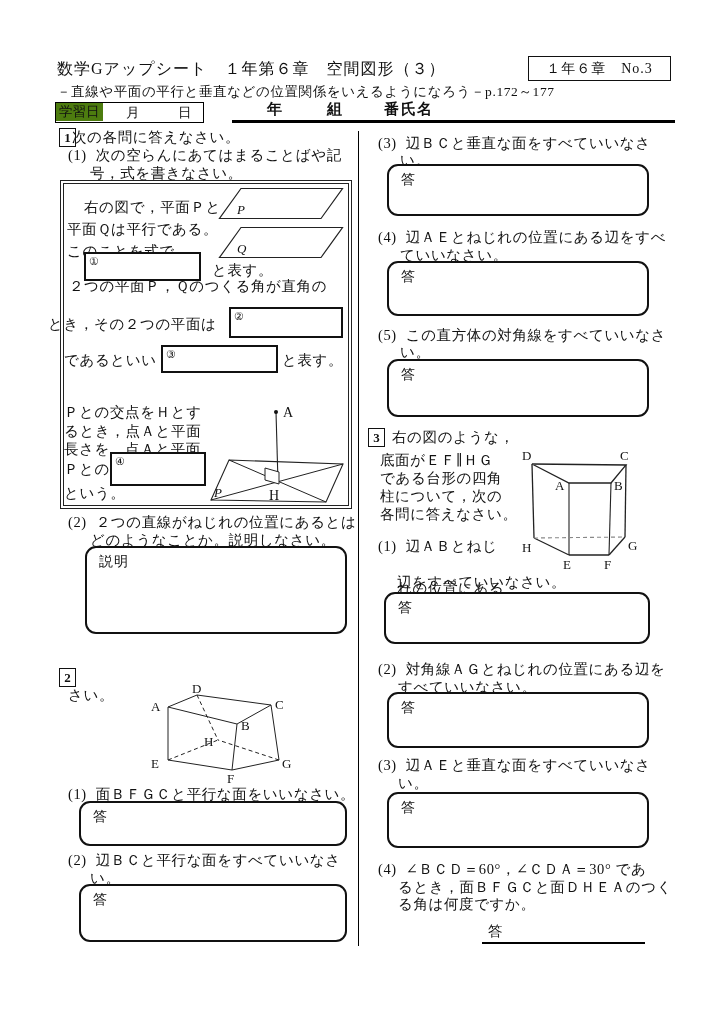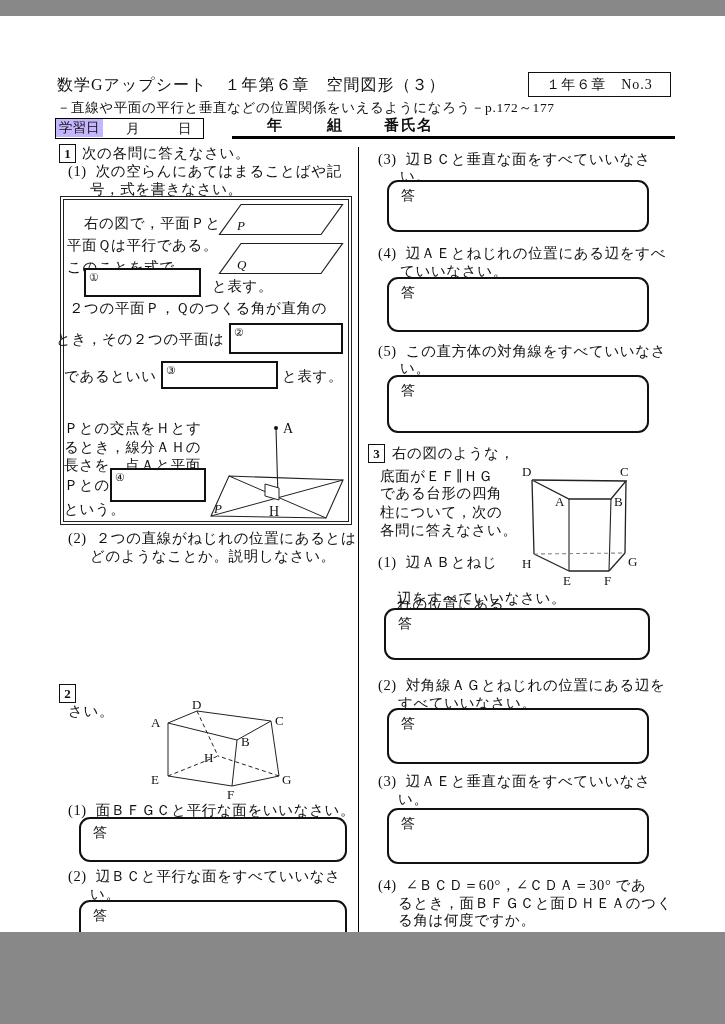--- a/index.html
+++ b/index.html
@@ -1,39 +1,39 @@
 <!DOCTYPE html>
 <html><head>
 <meta charset="utf-8">
 <style>
   * { margin:0; padding:0; box-sizing:border-box; }
   html,body { background:#888; }
   .page {
-    position:relative; width:725px; height:916px; background:#fff;
+    position:relative; width:725px; height:1024px; background:#fff;
     font-family:"Liberation Serif","DejaVu Serif",serif; color:#111;
-    overflow:hidden; margin:16px auto;
+    overflow:hidden; margin:0 auto;
   }
   .t { position:absolute; font-size:14.5px; letter-spacing:0.6px; line-height:1.15; white-space:nowrap; }
   .t-sm { font-size:13.5px; }
   .qline { display:flex; gap:9px; }
   .numbox {
     position:absolute; border:1.5px solid #111; font-size:13px; font-weight:bold;
     width:17px; height:19px; text-align:center; line-height:17px; background:#fff;
   }
   .ansbox {
     position:absolute; border:2px solid #111; border-radius:11px; background:#fff;
   }
   .ansbox .lbl { position:absolute; left:12px; top:5px; font-size:14px; letter-spacing:1px; }
   .blank { position:absolute; border:2px solid #111; background:#fff; }
   .blank .circ { position:absolute; left:3px; top:1px; font-size:11px; }
   .dblbox { position:absolute; border:1px solid #222; }
   .dblbox .inner { position:absolute; inset:2px; border:1px solid #222; pointer-events:none; }
   .vline { position:absolute; width:1px; background:#000; }
   .databox { position:absolute; border:1.5px solid #000; background:#fff; }
-  .shade { background:#c4b5fd; padding:0 3px; }
+  .shade { background:#4d7c0f; padding:0 3px; }
   .nameline { position:absolute; border-bottom:3px solid #000; }
   .nameline span { position:absolute; font-size:15px; font-weight:bold; letter-spacing:1px; }
   .nobox {
     position:absolute; border:1.2px solid #111; text-align:center; font-size:14px;
     letter-spacing:1px; line-height:23px; background:#fff;
   }
   svg { position:absolute; overflow:visible; }
   svg text { font-family:"Liberation Serif","DejaVu Serif",serif; fill:#111; }
   .underans { position:absolute; border-bottom:2.5px solid #000; }
   .underans span { position:absolute; left:6px; top:0; font-size:14.5px; letter-spacing:1px; }
@@ -56,21 +56,21 @@
   <div class="nameline" style="left:232px; top:100px; width:443px; height:23px;">
     <span style="left:35px;">年</span>
     <span style="left:95px;">組</span>
     <span style="left:152px;">番</span>
     <span style="left:169px;">氏名</span>
   </div>
 
   <div class="vline" style="left:358px; top:131px; height:815px;"></div>
 
   <div class="numbox" style="left:59px; top:128px;">1</div>
-  <div class="t" style="left:82px; top:129px;">次の各問に答えなさい。</div>
+  <div class="t" style="left:72px; top:129px;">次の各問に答えなさい。</div>
 
   <div class="t qline" style="left:68px; top:147px;">
     <span>(1)</span>
     <span>次の空らんにあてはまることばや記</span>
   </div>
   <div class="t" style="left:90px; top:165px;">号，式を書きなさい。</div>
 
   <div class="dblbox" style="left:60px; top:180px; width:292px; height:329px;">
     <div class="inner"></div>
   </div>
@@ -87,33 +87,33 @@
   <svg style="left:218px; top:226px;" width="126" height="33" viewBox="0 0 126 33">
     <polygon points="23,1.5 124.5,1.5 103,31.5 1.5,31.5" fill="none" stroke="#222" stroke-width="1.2"></polygon>
     <text x="19" y="27" font-size="13" font-style="italic">Q</text>
   </svg>
 
   <div class="blank" style="left:84px; top:252px; width:117px; height:29px;">
     <span class="circ">①</span>
   </div>
   <div class="t" style="left:212px; top:262px;">と表す。</div>
 
-  <div class="t" style="left:69px; top:284px;">２つの平面Ｐ，Ｑのつくる角が直角の</div>
-  <div class="t" style="left:56px; top:316px;font-family:Liberation Mono, monospace;">とき，その２つの平面は</div>
+  <div class="t" style="left:69px; top:278px;">２つの平面Ｐ，Ｑのつくる角が直角の</div>
+  <div class="t" style="left:48px; top:316px;">とき，その２つの平面は</div>
   <div class="blank" style="left:229px; top:307px; width:114px; height:31px;">
     <span class="circ">②</span>
   </div>
   <div class="t" style="left:64px; top:352px;font-family:Liberation Serif, serif;">であるといい</div>
   <div class="blank" style="left:161px; top:345px; width:117px; height:28px;">
     <span class="circ">③</span>
   </div>
   <div class="t" style="left:282px; top:352px;">と表す。</div>
 
   <div class="t" style="left:64px; top:404px;">Ｐとの交点をＨとす</div>
-  <div class="t" style="left:64px; top:423px;">るとき，線分ＡＨの</div>
+  <div class="t" style="left:64px; top:423px;">るとき，点Ａと平面</div>
   <div class="t" style="left:64px; top:441px;">長さを，点Ａと平面</div>
   <div class="t" style="left:64px; top:461px;">Ｐとの</div>
   <div class="blank" style="left:110px; top:452px; width:96px; height:34px;">
     <span class="circ">④</span>
   </div>
   <div class="t" style="left:64px; top:485px;text-align:right;">という。</div>
 
   <svg style="left:202px; top:398px;" width="148" height="108" viewBox="0 0 148 108">
     <polygon points="27,62 141,66 124,104 9,102" fill="none" stroke="#222" stroke-width="1.1"></polygon>
     <line x1="27" y1="62" x2="124" y2="104" stroke="#222" stroke-width="1"></line>
@@ -124,20 +124,23 @@
     <text x="81" y="19" font-size="14">A</text>
     <text x="67" y="102" font-size="14">H</text>
     <text x="12" y="99" font-size="13" font-style="italic">P</text>
   </svg>
 
   <div class="t qline" style="left:68px; top:514px;">
     <span>(2)</span>
     <span>２つの直線がねじれの位置にあるとは</span>
   </div>
   <div class="t" style="left:90px; top:532px;">どのようなことか。説明しなさい。</div>
+  <div class="ansbox" style="left:85px; top:546px; width:262px; height:88px;">
+    <span class="lbl">説明</span>
+  </div>
 
   <div class="numbox" style="left:59px; top:668px;">2</div>
   <div class="t" style="left:68px; top:687px;">さい。</div>
 
   <svg style="left:148px; top:682px;" width="142" height="104" viewBox="0 0 142 104">
     <polygon points="20,25 49,13 123,23 89,42" fill="none" stroke="#222" stroke-width="1"></polygon>
     <line x1="20" y1="25" x2="20" y2="78" stroke="#222" stroke-width="1"></line>
     <line x1="89" y1="42" x2="84" y2="88" stroke="#222" stroke-width="1"></line>
     <line x1="123" y1="23" x2="131" y2="78" stroke="#222" stroke-width="1"></line>
     <line x1="20" y1="78" x2="84" y2="88" stroke="#222" stroke-width="1"></line>
@@ -195,21 +198,21 @@
     <span>この直方体の対角線をすべていいなさ</span>
   </div>
   <div class="t" style="left:400px; top:344px;">い。</div>
   <div class="ansbox" style="left:387px; top:359px; width:262px; height:58px;">
     <span class="lbl">答</span>
   </div>
 
   <div class="numbox" style="left:368px; top:428px;">3</div>
   <div class="t" style="left:392px; top:429px;">右の図のような，</div>
   <div class="t" style="left:380px; top:452px;">底面がＥＦ∥ＨＧ</div>
-  <div class="t" style="left:380px; top:470px;font-family:Liberation Mono, monospace;">である台形の四角</div>
+  <div class="t" style="left:380px; top:470px;">である台形の四角</div>
   <div class="t" style="left:380px; top:488px;">柱について，次の</div>
   <div class="t" style="left:380px; top:506px;">各問に答えなさい。</div>
 
   <svg style="left:522px; top:444px;" width="112" height="128" viewBox="0 0 112 128">
     <polygon points="10,20 104,21 89,39 47,39" fill="none" stroke="#222" stroke-width="1.3"></polygon>
     <line x1="10" y1="20" x2="12" y2="94" stroke="#222" stroke-width="1.3"></line>
     <line x1="104" y1="21" x2="103" y2="93" stroke="#222" stroke-width="1.3"></line>
     <line x1="47" y1="39" x2="47" y2="111" stroke="#222" stroke-width="1.1"></line>
     <line x1="89" y1="39" x2="87" y2="111" stroke="#222" stroke-width="1.1"></line>
     <line x1="12" y1="94" x2="47" y2="111" stroke="#222" stroke-width="1.3"></line>

